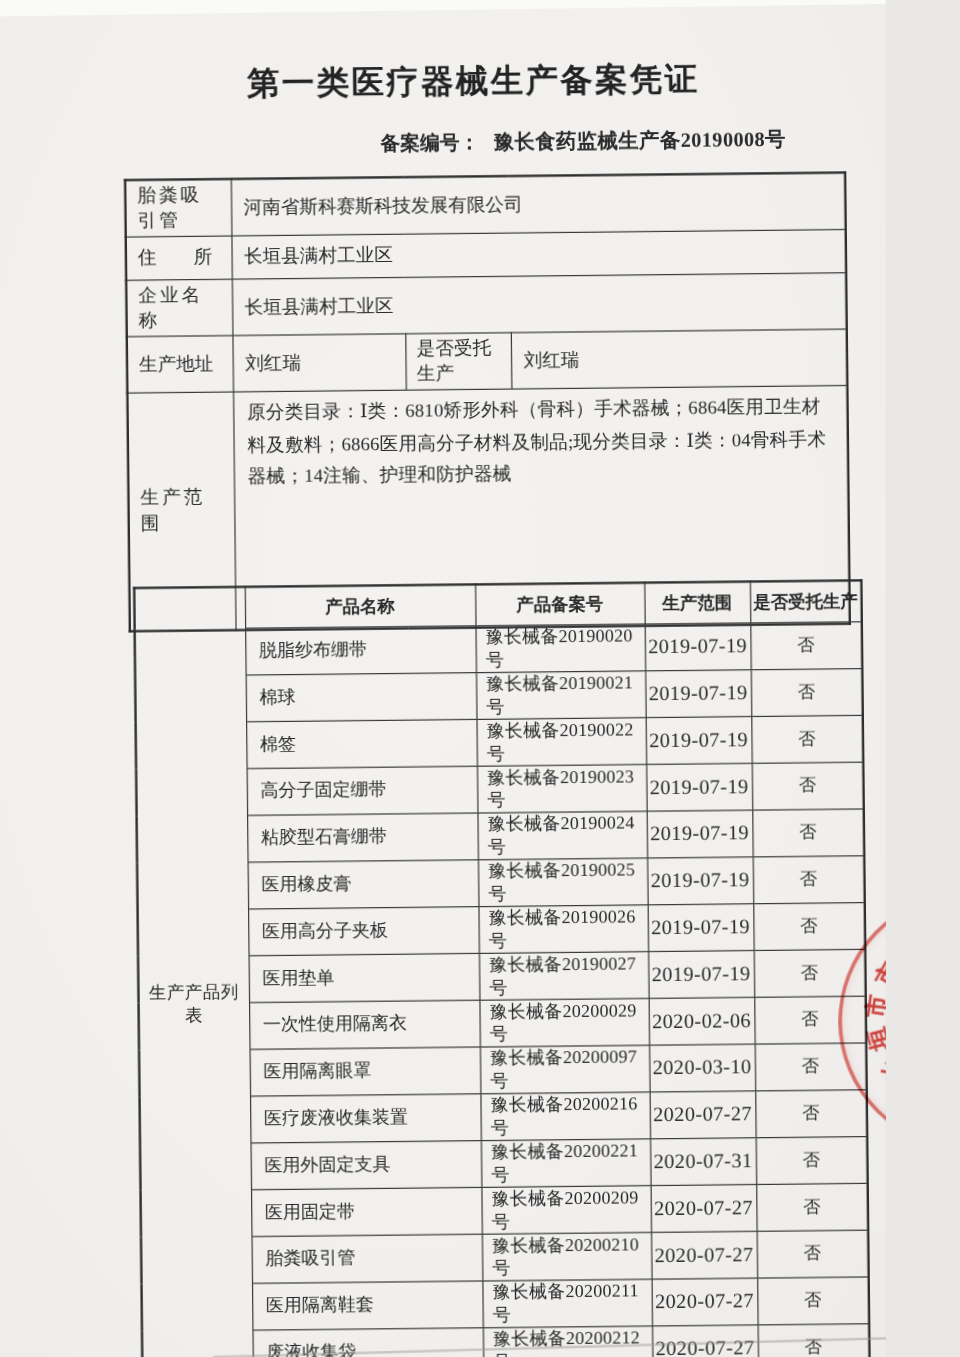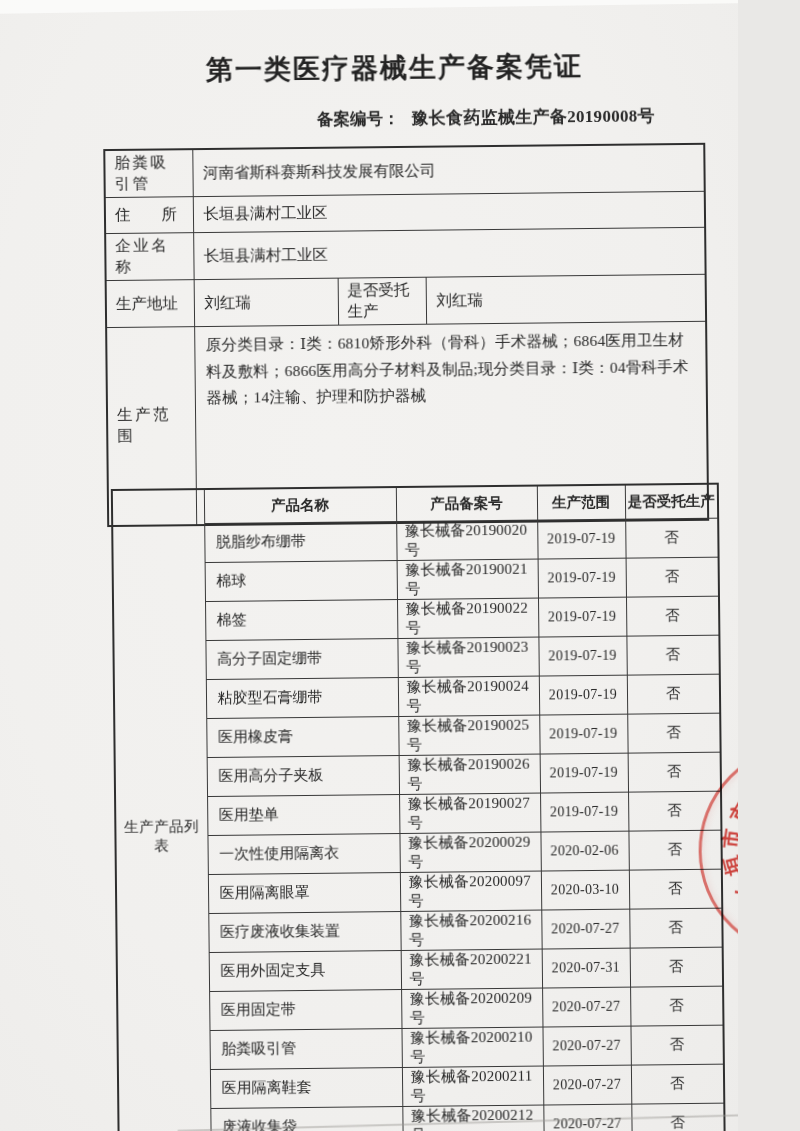--- a/index.html
+++ b/index.html
@@ -64,21 +64,21 @@
     border:2px solid #2e2e2e;border-bottom:none;
     font-size:15px;
   }
   .products-table th,.products-table td{border:1.5px solid #383838;color:#282828;}
   .products-table tr.last-row td{border-bottom:none;}
   .phead{height:34px;}
   .phead th{font-size:14.5px;font-weight:bold;text-align:center;padding:0 2px;}
   .prow{height:37px;}
   .cell-name{text-align:left;padding:0 4px 0 11px;}
   .cell-no{text-align:left;padding:0 2px 0 8px;font-size:15px;letter-spacing:.2px;}
-  .cell-date{text-align:center;font-size:14px;letter-spacing:.3px;}
+  .cell-date{text-align:center;font-size:17px;letter-spacing:.3px;}
   .cell-entrusted{text-align:center;font-size:14.5px;}
   .side-label-cell{
     text-align:center;vertical-align:middle;font-size:14.5px;
     padding:0 2px;letter-spacing:.5px;
   }
   .side-label-cell span{display:inline-block;transform:translateY(18px);font-family:Liberation Mono, monospace;}
 
   
   .stamp{
     position:absolute;left:0;top:0;width:800px;height:1131px;

